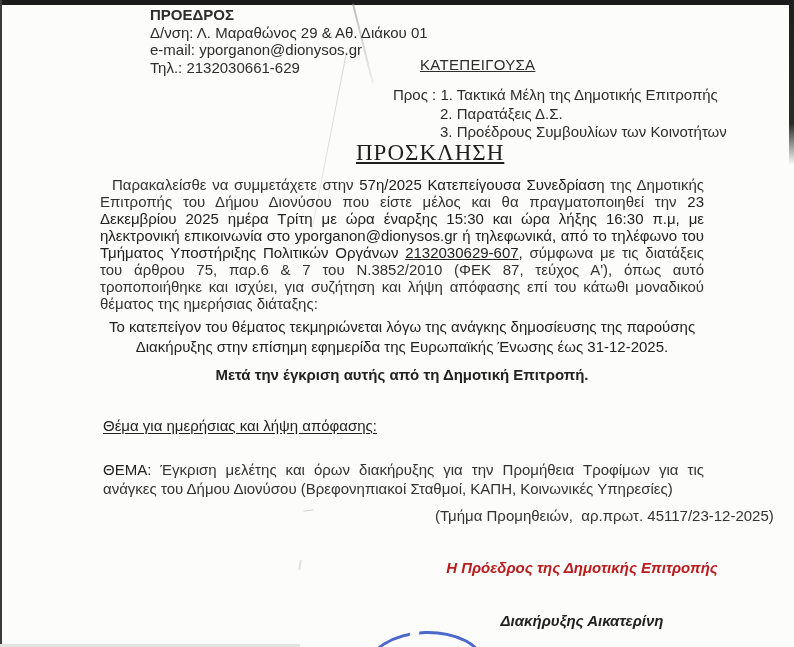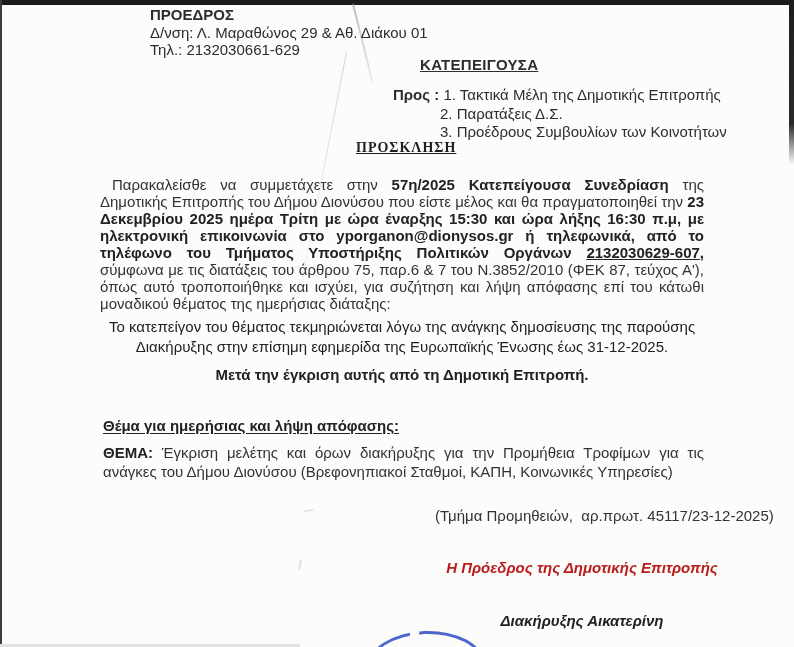--- a/index.html
+++ b/index.html
@@ -6,21 +6,21 @@
   html, body { width:794px; height:647px; }
   body {
     position:relative;
     overflow:hidden;
     background:#fcfcfb;
     font-family:"Liberation Sans","DejaVu Sans",sans-serif;
     color:#2d2d2d;
     font-size:15px;
   }
   .abs { position:absolute; }
-  .b { font-weight:bold; }
+  .b { font-weight:normal; }
   .u { text-decoration:underline; }
 
   
   .edge-top   { left:0; top:0; width:794px; height:5px; background:#1c1c1c; }
   .edge-left  { left:0; top:0; width:2px; height:644px; background:#3c3c3c; }
   .edge-right { left:789px; top:0; width:5px; height:165px;
                 background:linear-gradient(to bottom, #1e1e1e 0%, #2a2a2a 75%, rgba(42,42,42,0) 100%); }
   .edge-bottom-left { left:0; top:644px; width:300px; height:3px; background:#e3e3e1; }
 
   
@@ -34,34 +34,34 @@
   .letterhead { left:130px; top:6px; line-height:17.5px;margin-left:20px; }
   .letterhead .lh-title { font-weight:bold; }
 
   .urgency { left:420px; top:56px; letter-spacing:.3px; }
 
   .recipients { left:393px; top:86px; line-height:18.6px; }
   .recipients .ind { padding-left:47px; }
 
   .doc-title { left:356px; top:140px;
                font-family:"Liberation Serif","DejaVu Serif",serif;
-               font-size:14px; letter-spacing:1px; color:#1f1f1f; }
+               font-size:23px; letter-spacing:1px; color:#1f1f1f; }
 
   .body-par { left:100px; top:176px; width:604px;
               text-align:justify; line-height:17px; text-indent:12px; color:#333; }
   .body-par .b { color:#222; }
 
   .urgent-note { left:100px; top:317px; width:604px;
                  text-align:center; font-weight:normal; line-height:19.5px; color:#222; }
   .approval-note { left:100px; top:366px; width:604px;
                    text-align:center; font-weight:bold; color:#222; }
 
   .topic-heading { left:103px; top:417px; color:#222; text-underline-offset:2px; }
 
-  .topic-par { left:103px; top:443px; width:601px;
+  .topic-par { left:103px; top:460px; width:601px;
                text-align:justify; line-height:19px; color:#333; }
   .topic-par .b { color:#222; }
 
   .reference { left:398px; top:507px; white-space:pre; color:#333;margin-left:37px; }
 
   .sig-role { left:432px; top:559px; width:300px; text-align:center;
               font-weight:bold; font-style:italic; color:#b91c1c; }
   .sig-name { left:432px; top:612px; width:300px; text-align:center;
               font-weight:bold; font-style:italic; color:#222; }
 
@@ -89,20 +89,21 @@
   <div class="abs edge-right"></div>
   <div class="abs edge-bottom-left"></div>
   <div class="abs fold-1"></div>
   <div class="abs fold-2"></div>
   <div class="abs pencil-1"></div>
   <div class="abs pencil-2"></div>
 
   <div class="abs letterhead">
     <div class="lh-title">ΠΡΟΕΔΡΟΣ</div>
     <div>Δ/νση: Λ. Μαραθώνος 29 &amp; Αθ. Διάκου 01</div>
+    <div>e-mail: yporganon@dionysos.gr</div>
     <div>Τηλ.: 2132030661-629</div>
   </div>
 
   <div class="abs urgency b u">ΚΑΤΕΠΕΙΓΟΥΣΑ</div>
 
   <div class="abs recipients">
     <div><span class="b">Προς :</span> <span>1. Τακτικά Μέλη της Δημοτικής Επιτροπής</span></div>
     <div class="ind">2. Παρατάξεις Δ.Σ.</div>
     <div class="ind">3. Προέδρους Συμβουλίων των Κοινοτήτων</div>
   </div>

